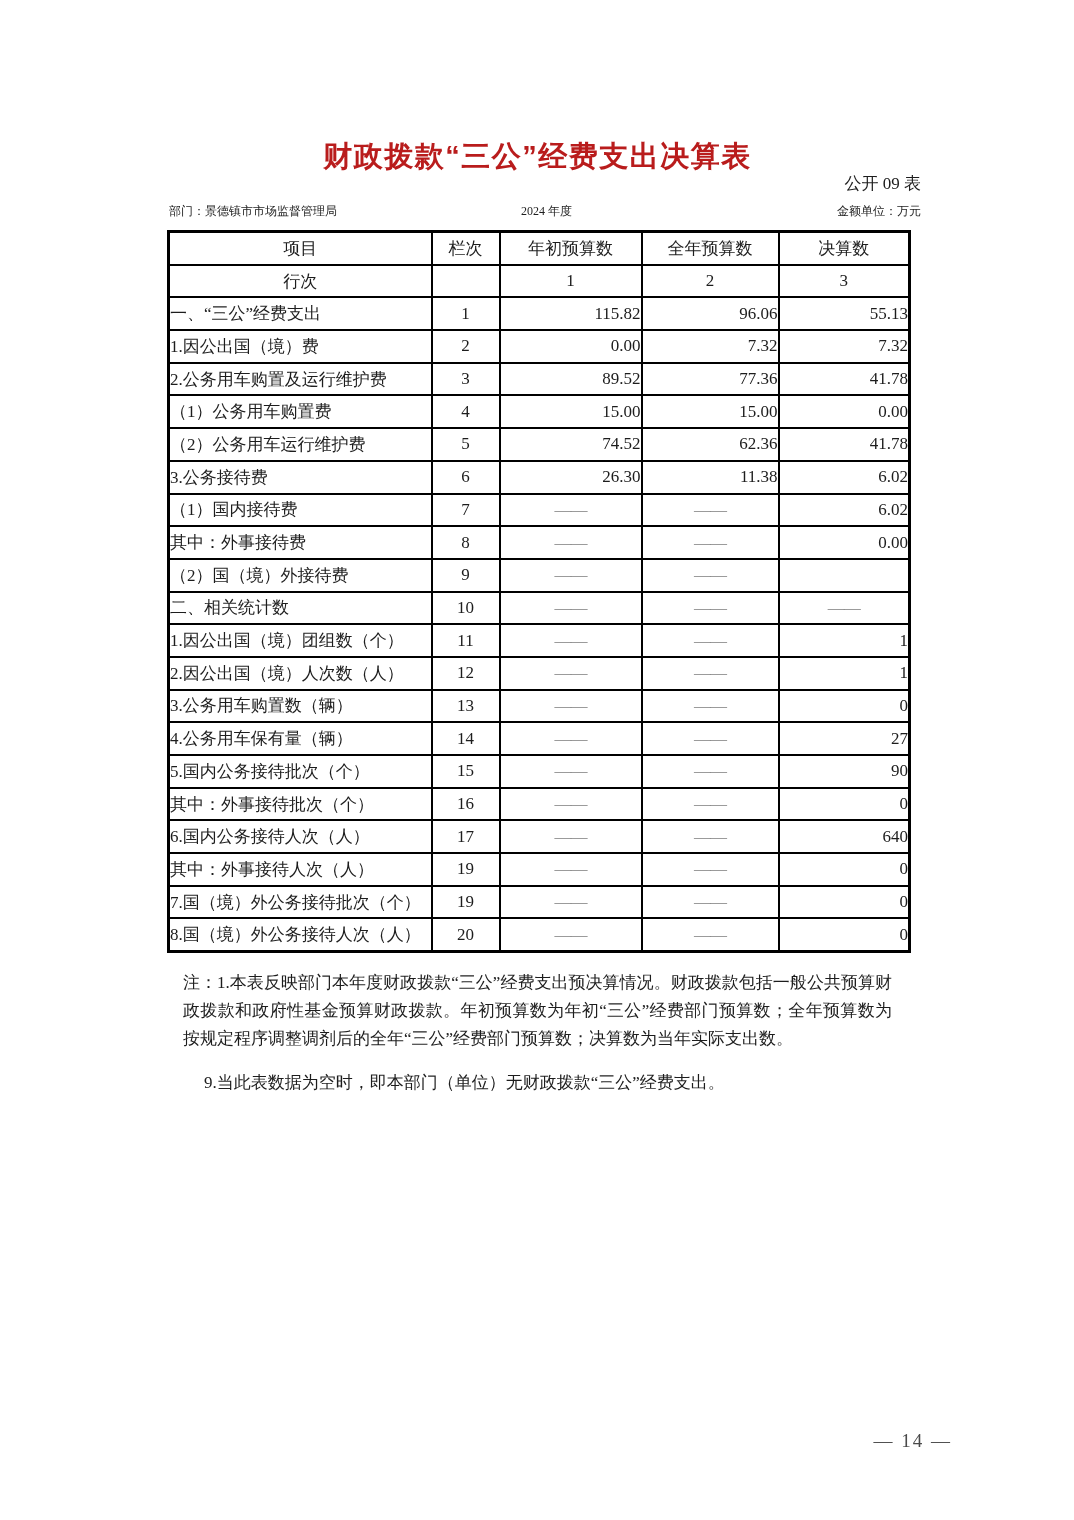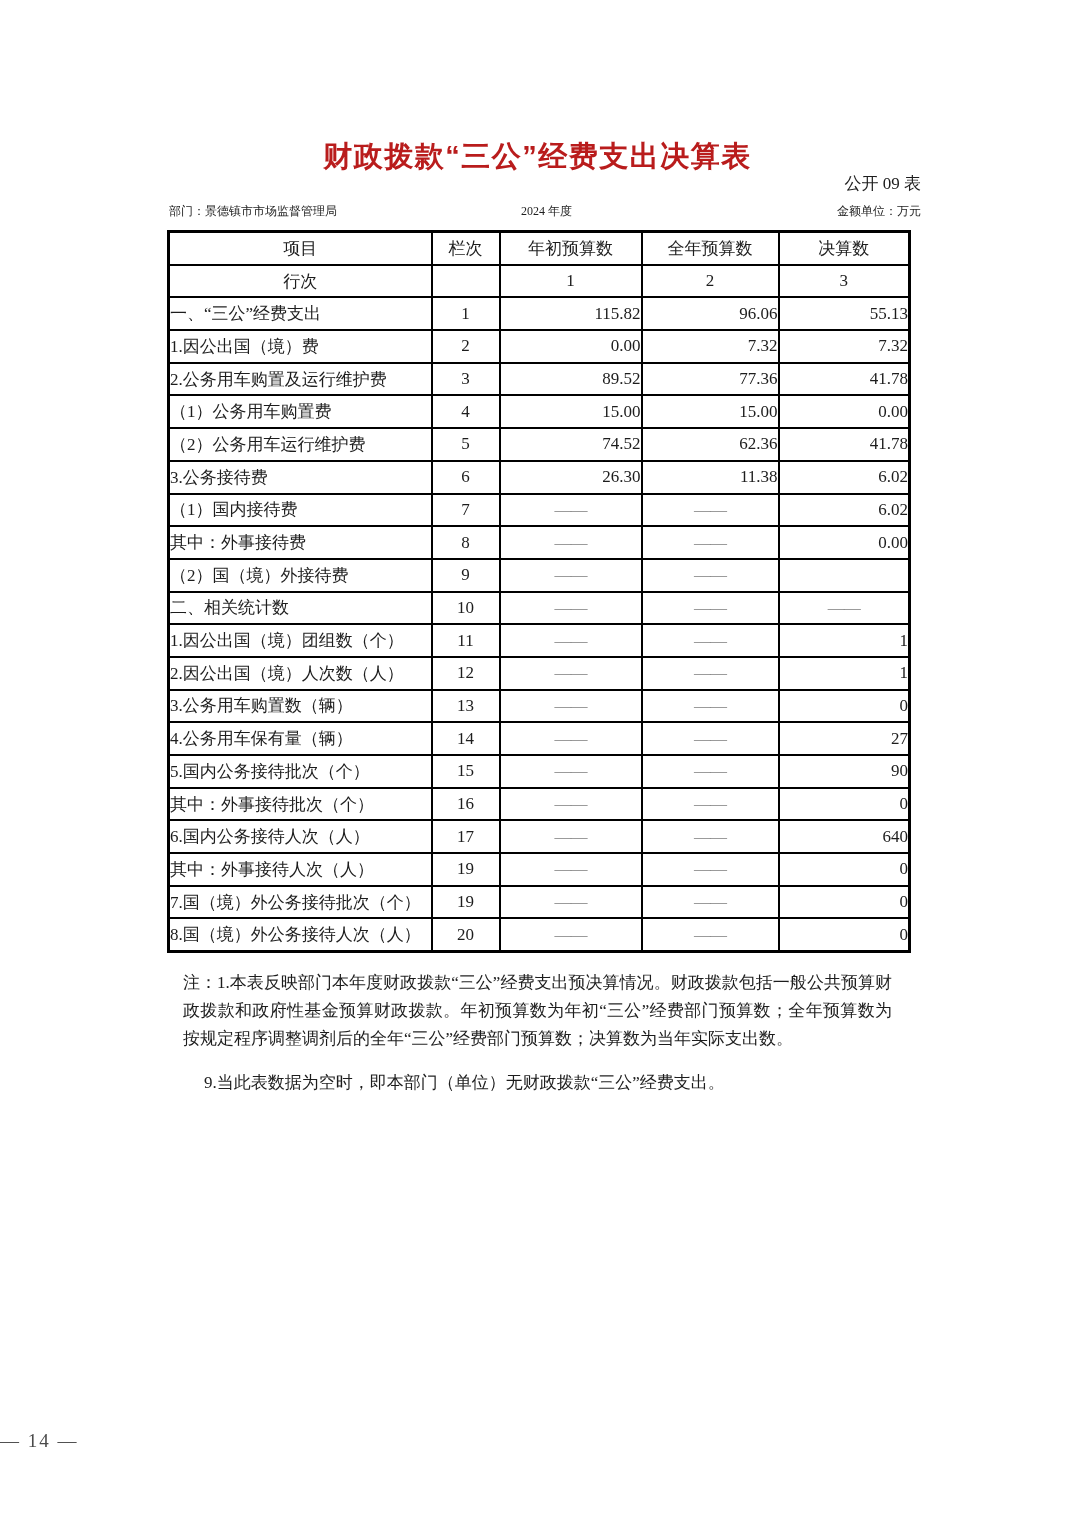--- a/index.html
+++ b/index.html
@@ -77,21 +77,21 @@
     text-align: justify;
   }
   .notes p { margin: 16px; }
   .note-2 { margin-top: 15px !important; text-indent: 21px; }
 
   .page-number {
     position: absolute;
     top: 1430px;
     left: 0;
     width: 952px;
-    text-align: left;
+    text-align: right;
     font-size: 19px;
     color: #4a4a4a;
     letter-spacing: 2px;
   }
 </style>
 </head>
 <body>
 
 <div class="sheet">
 

